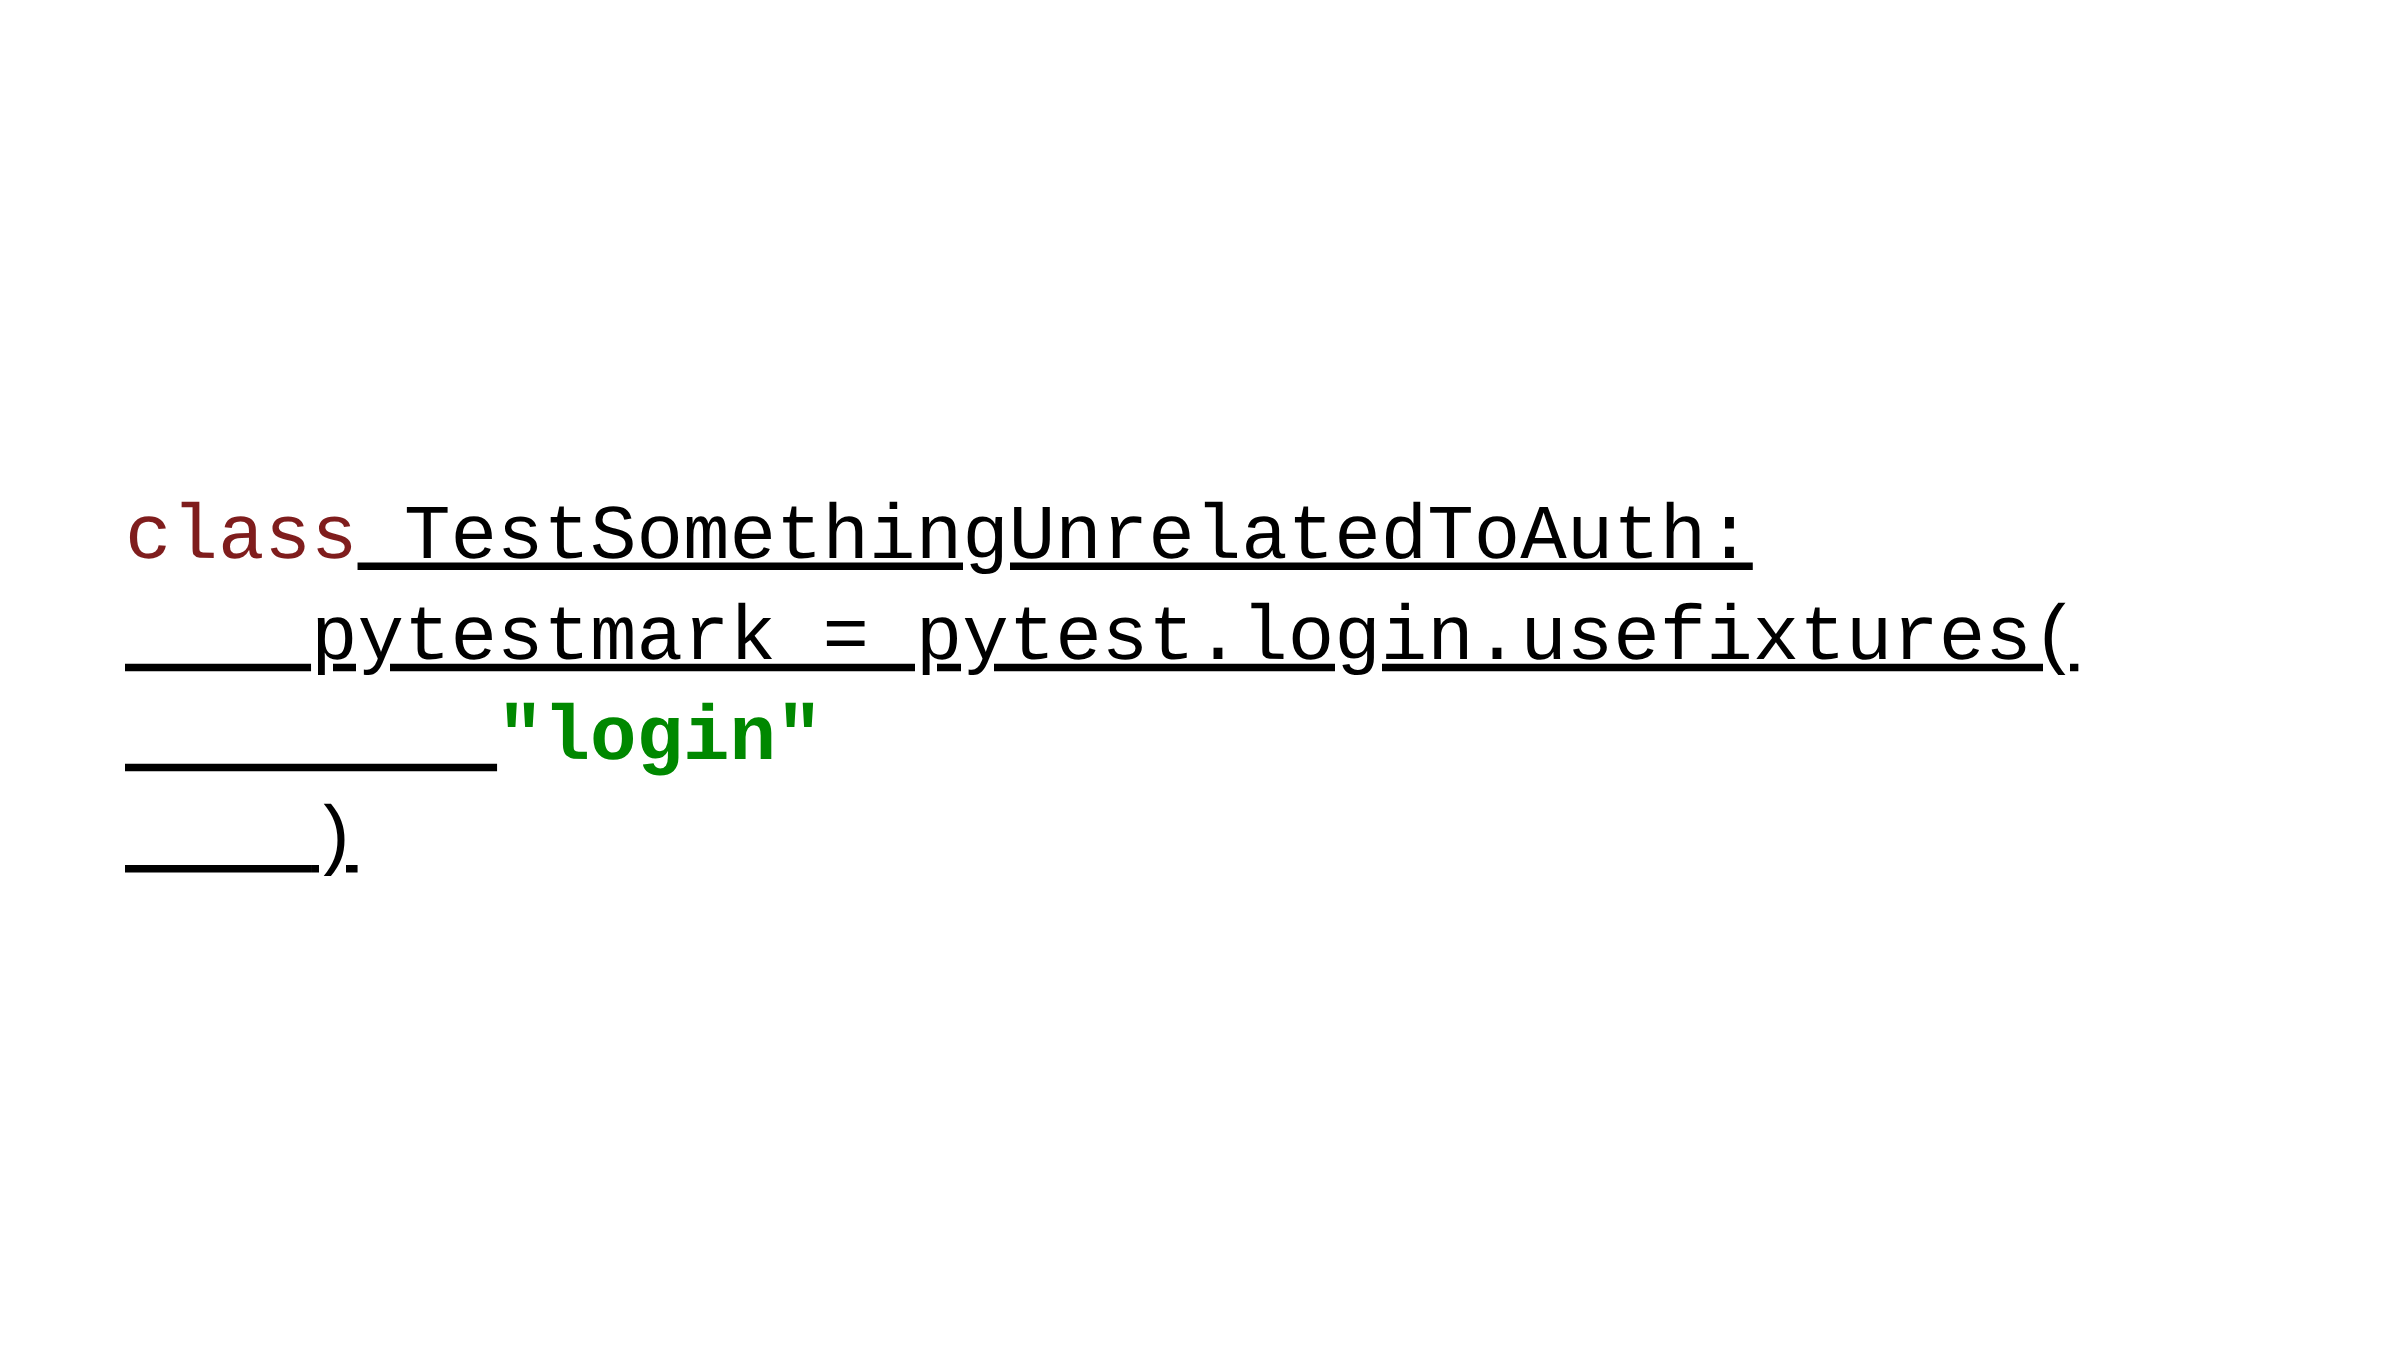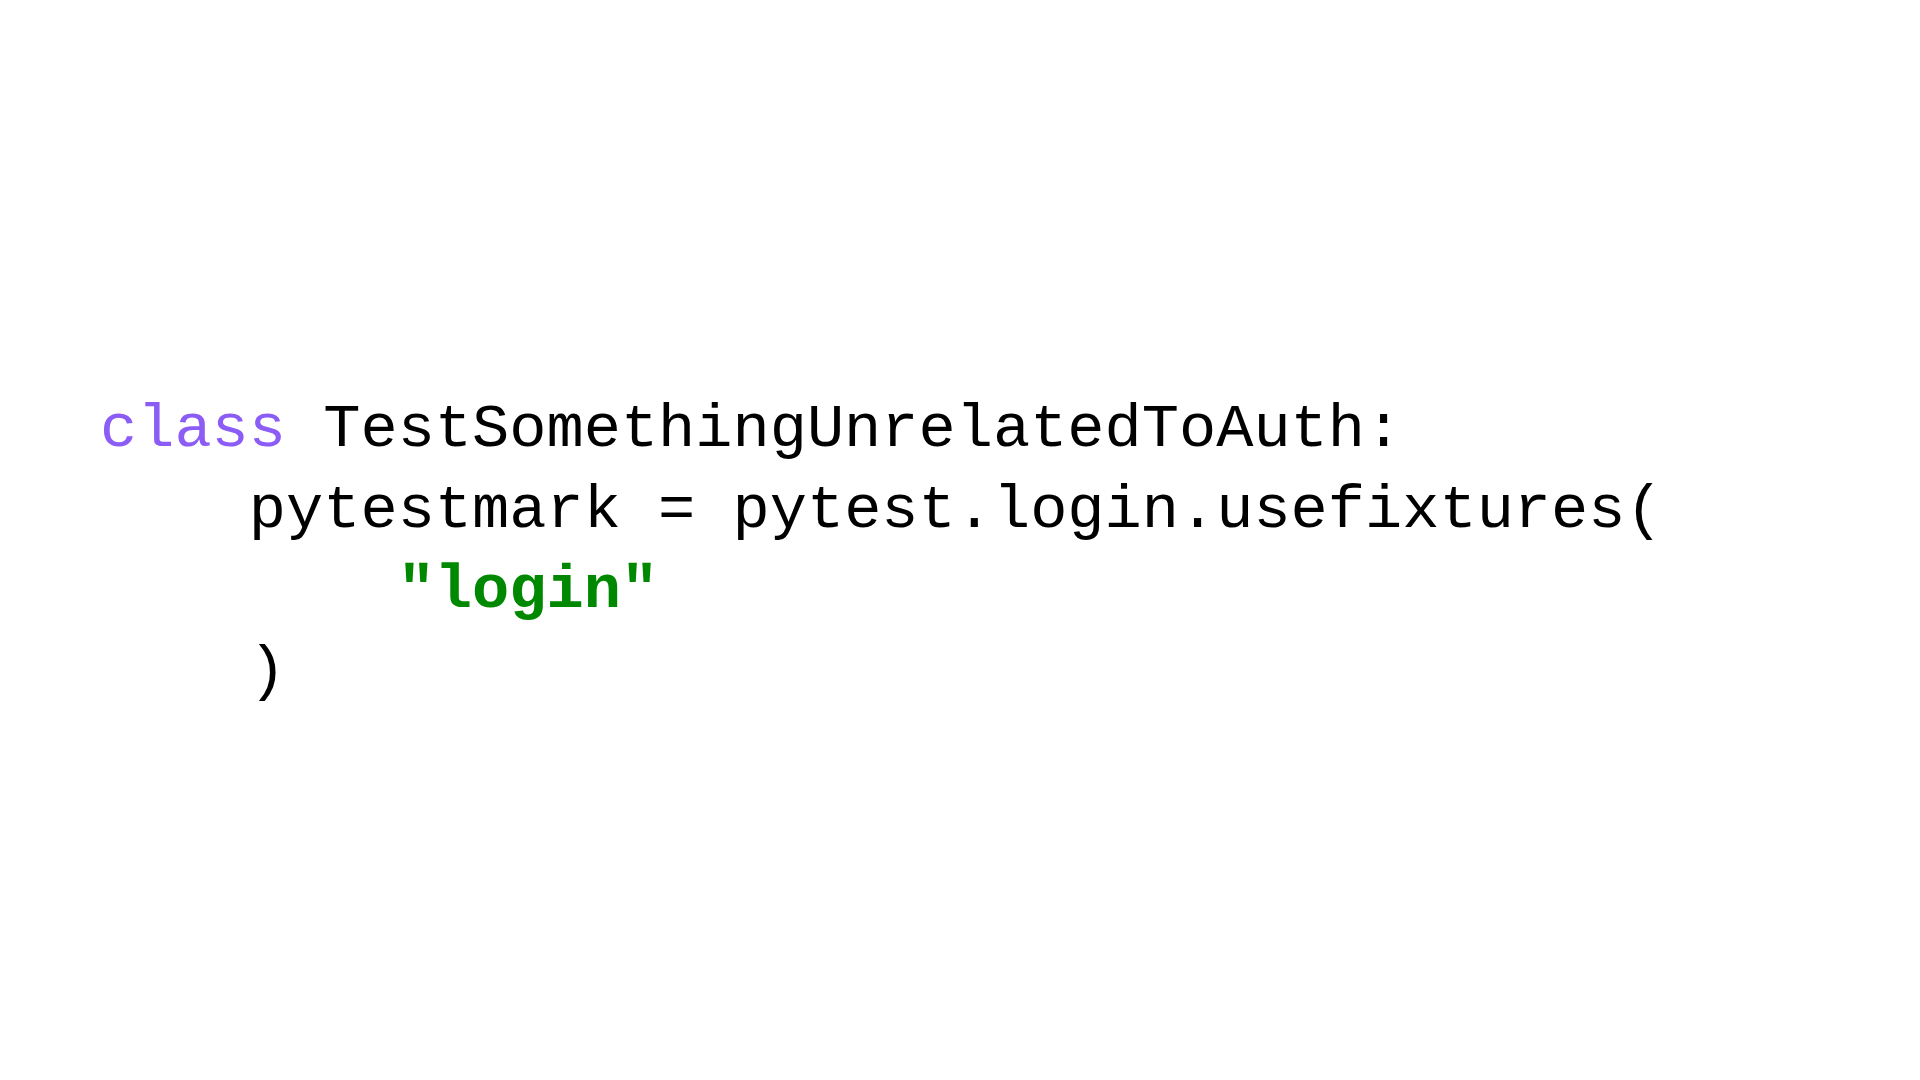--- a/index.html
+++ b/index.html
@@ -18,28 +18,29 @@
     .code-container {
       position: absolute;
       left: 100px;
       top: 390px;
       font-size: 62px;
       line-height: 1.3;
       white-space: pre;
       color: #000000;
     }
     .keyword {
-      color: #8b5cf6;
+      color: #7f1d1d;
     }
     .string {
       color: #008800;
       font-weight: bold;
     }
     .plain {
       color: #000000;
+      text-decoration: underline;
     }
   </style>
 </head>
 <body>
 
 <div class="code-container"><span class="keyword">class</span><span class="plain"> TestSomethingUnrelatedToAuth:</span>
 <span class="plain">    </span><span class="plain">pytestmark = pytest.login.usefixtures(</span>
 <span class="plain">        </span><span class="string">"login"</span>
 <span class="plain">    </span><span class="plain">)</span></div>
 

